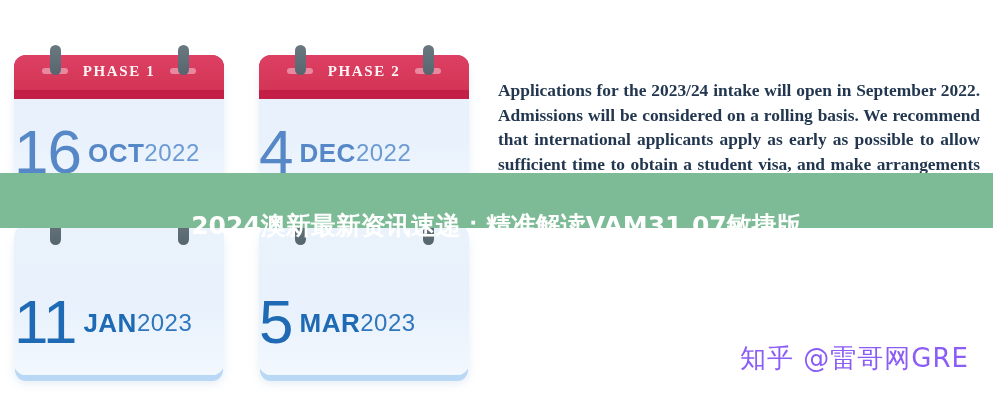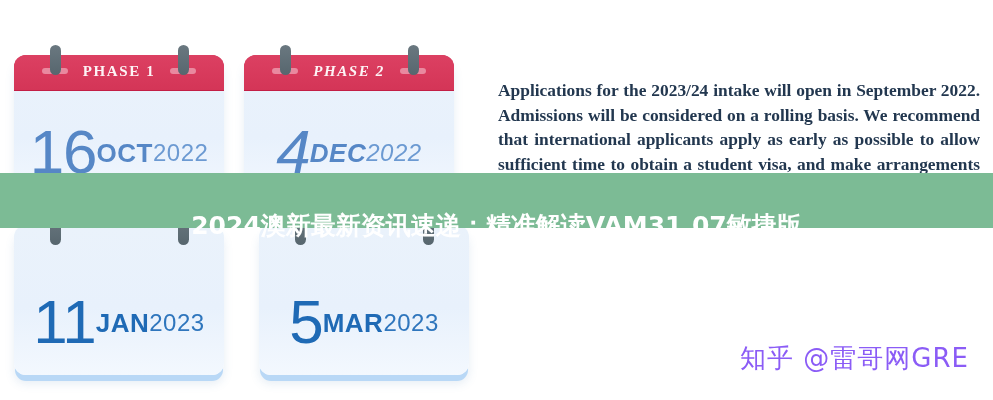--- a/index.html
+++ b/index.html
@@ -24,21 +24,21 @@
     width: 210px;
     height: 150px;
     border-radius: 12px;
     background: linear-gradient(180deg, #eaf2fb 0%, #e8f1fc 55%, #f3f8fe 100%);
     box-shadow: 0 7px 0 -1px #b9d8f6, 0 9px 10px rgba(70,120,180,0.13);
     overflow: visible;
   }
   .cal-head {
     position: absolute;
     left: 0; right: 0; top: 0;
-    height: 36px;
+    height: 44px;
     border-radius: 12px 12px 0 0;
     background: #d43557;
     box-shadow: inset 0 -9px 0 0 #c31e45;
   }
   .cal-head-shine {
     position: absolute;
     left: 0; top: 0;
     width: 100%;
     height: 35px;
     border-radius: 12px 12px 0 0;
@@ -73,22 +73,21 @@
     background: #e9899f;
   }
   .ring-slot.s1 { left: 28px; }
   .ring-slot.s2 { left: 156px; }
 
   .cal-body {
     position: absolute;
     left: 0; right: 0; top: 44px; bottom: 0;
     display: flex;
     align-items: center;
-    justify-content: center;
-    gap: 0;
+    gap: 7px;
   }
   .big-day {
     font-size: 62px;
     line-height: 0.92;
     font-weight: normal;
     font-family: "Liberation Sans", sans-serif;
     letter-spacing: -1px;
   }
   .md-stack {
     display: flex;
@@ -181,21 +180,21 @@
     <div class="ring r2"></div>
     <div class="cal-body">
       <div class="big-day">16</div>
       <div class="md-stack">
         <div class="mon">OCT</div>
         <div class="yr">2022</div>
       </div>
     </div>
   </div>
 
-  <div class="cal tone-light" style="left:244px; top:55px;font-style:italic;">
+  <div class="cal tone-light" style="left:259px; top:55px;">
     <div class="cal-head">
       <div class="cal-head-shine"></div>
       <div class="ring-slot s1"></div>
       <div class="ring-slot s2"></div>
       <div class="cal-phase">PHASE 2</div>
     </div>
     <div class="ring r1"></div>
     <div class="ring r2"></div>
     <div class="cal-body">
       <div class="big-day">4</div>

